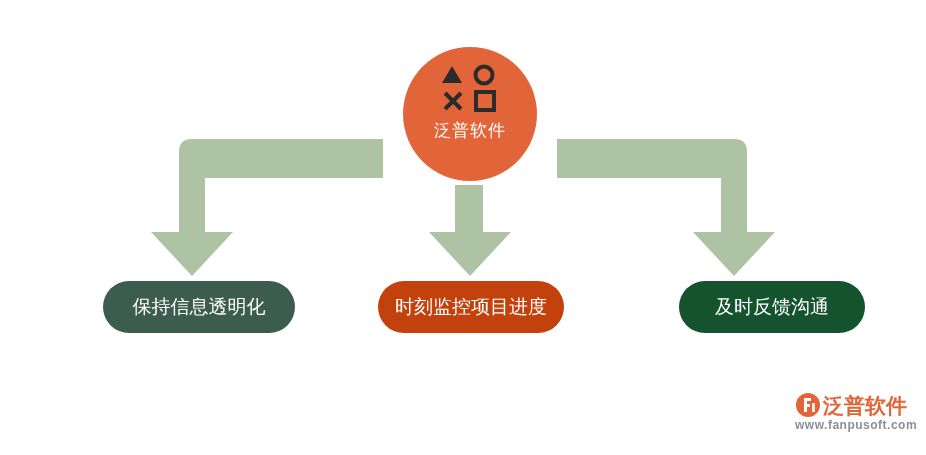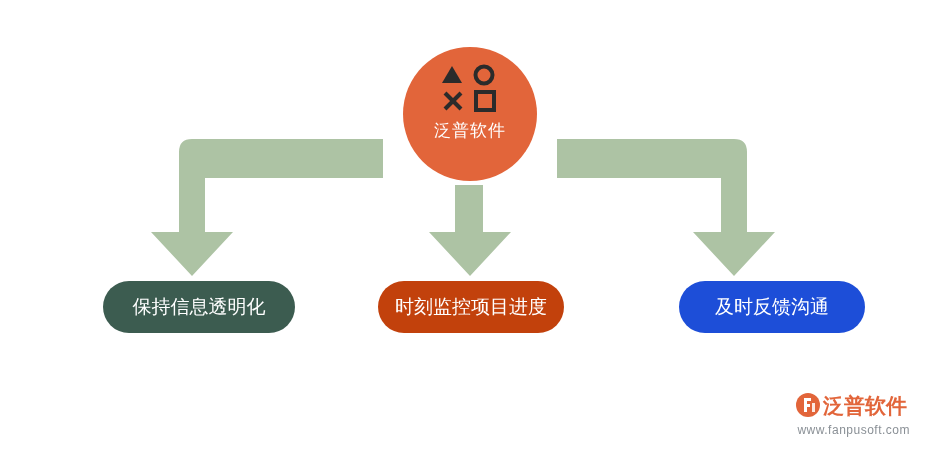--- a/index.html
+++ b/index.html
@@ -81,21 +81,21 @@
     top: 281px;
     width: 186px;
     height: 52px;
     background: #c2410c;
   }
   .pill-right {
     left: 679px;
     top: 281px;
     width: 186px;
     height: 52px;
-    background: #1d4ed8;
+    background: #14532d;
   }
 
   
   .watermark {
     position: absolute;
     left: 795px;
     top: 392px;
     width: 115px;
     height: 50px;
   }
@@ -113,22 +113,22 @@
     font-size: 21px;
     font-weight: bold;
     letter-spacing: 0px;
     margin-left: 2px;
     line-height: 1;
   }
   .wm-url {
     color: #8a9096;
     font-size: 12px;
     letter-spacing: 0.5px;
-    margin-top: 5px;
     text-align: right;
+    font-weight: bold;
   }
 </style>
 </head>
 <body>
 
 <div id="canvas">
 
   <svg class="arrows" viewBox="0 0 926 455" width="926" height="455" xmlns="http://www.w3.org/2000/svg">
 
     <path d="M 383 139 L 383 178 L 205 178 L 205 232 L 233 232 L 192 276 L 151 232 L 179 232 L 179 152 Q 179 139 192 139 Z" fill="#adc3a4"></path>

